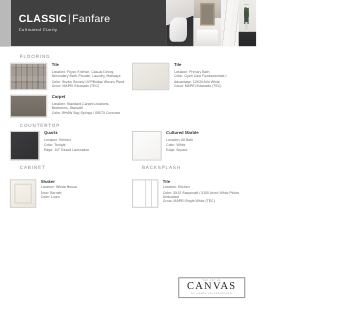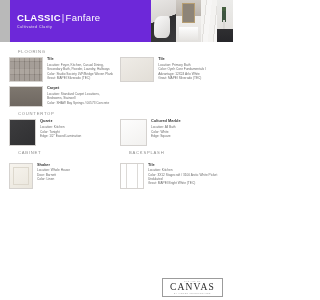--- a/index.html
+++ b/index.html
@@ -3,21 +3,21 @@
 <meta charset="utf-8">
 <style>
   html,body{margin:0;padding:0;background:#fff;}
   body{width:233px;height:300px;overflow:hidden;
        font-family:"Liberation Sans",sans-serif;color:#3a3a3a;}
 
   .page{position:relative;width:233px;height:300px;background:#fff;}
 
   
   .header{display:flex;height:42px;width:233px;}
-  .hdr-title{flex:0 0 151px;background:#6d28d9;position:relative;
+  .hdr-title{flex:0 0 151px;background:#404040;position:relative;
              display:flex;flex-direction:column;justify-content:center;
              padding-left:17px;box-sizing:border-box;}
   .hdr-title::before{content:"";position:absolute;left:0;top:0;bottom:0;width:10px;background:#b9b9b9;}
   .title-line{font-size:9.5px;letter-spacing:.3px;color:#ffffff;white-space:nowrap;line-height:1;}
   .title-line .brand{font-weight:bold;}
   .title-line .sep{font-weight:normal;opacity:.85;padding:0 1px;}
   .title-line .coll{font-weight:normal;}
   .subtitle{font-size:3.6px;letter-spacing:.45px;color:#e9e9e9;margin-top:3.5px;line-height:1;}
 
   .hdr-photos{flex:1;display:flex;}
@@ -68,21 +68,21 @@
   .sw-bsp{background:
      repeating-linear-gradient(90deg,#ffffff 0 5px,#dcdad7 5px 5.7px),
      repeating-linear-gradient(0deg,#fbfbfb 0 12px,#d9d7d4 12px 12.7px);}
 
   .info{flex:1;min-width:0;}
   .i-name{font-size:3.9px;font-weight:bold;color:#3a3a3a;line-height:1.25;margin-bottom:1px;}
   .i-line{font-size:3.2px;color:#6d6d6d;line-height:1.32;white-space:nowrap;
           overflow:hidden;text-overflow:ellipsis;}
 
   
-  .footer{position:absolute;right:10px;bottom:2px;text-align:center;}
+  .footer{position:absolute;right:10px;bottom:28px;text-align:center;}
   .logo-box{border:.6px solid #9c9c9c;padding:1px 7px 1.5px 7px;display:inline-block;}
   .logo-sup{font-size:2px;letter-spacing:.5px;color:#9a9a9a;line-height:1;margin-bottom:.5px;}
   .logo-main{font-family:"Liberation Serif",serif;font-size:9.5px;letter-spacing:1.2px;
              color:#2b2b2b;line-height:1;}
   .logo-sub{font-size:1.9px;letter-spacing:.55px;color:#9a9a9a;line-height:1;margin-top:1px;}
 </style>
 </head>
 <body>
 
 <div class="page">

